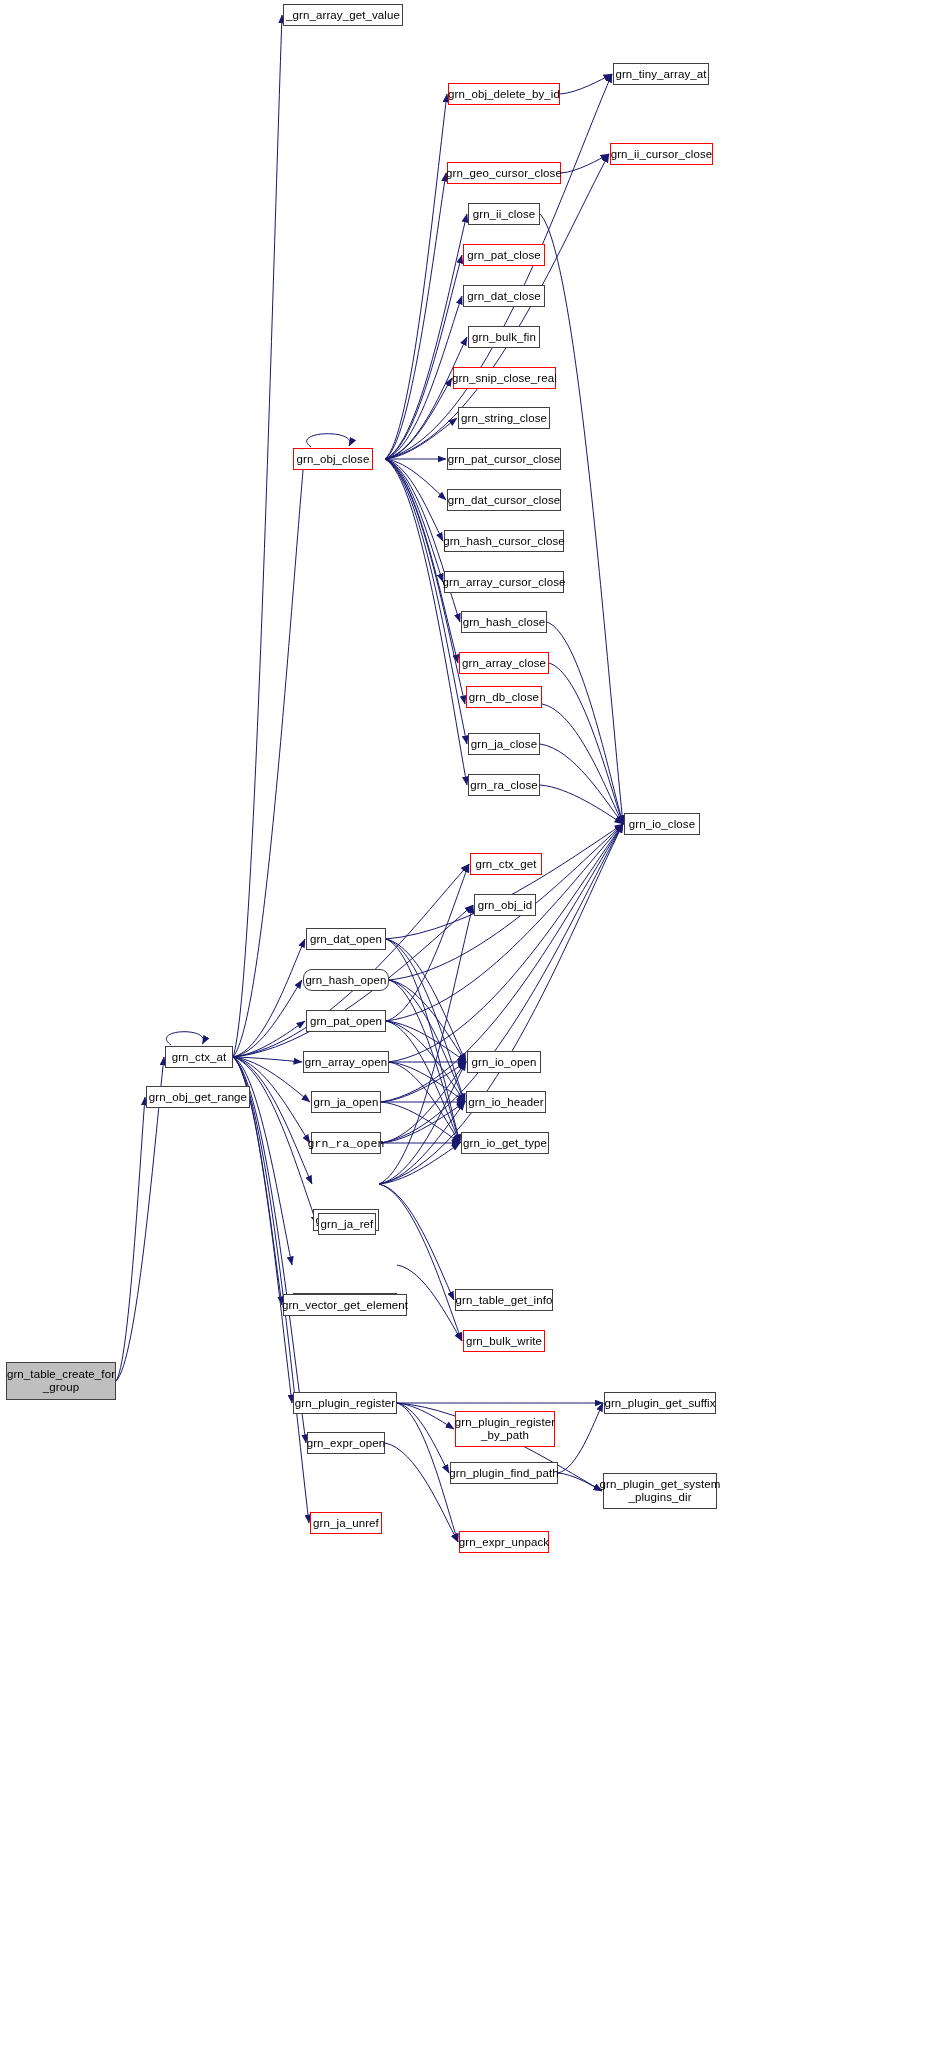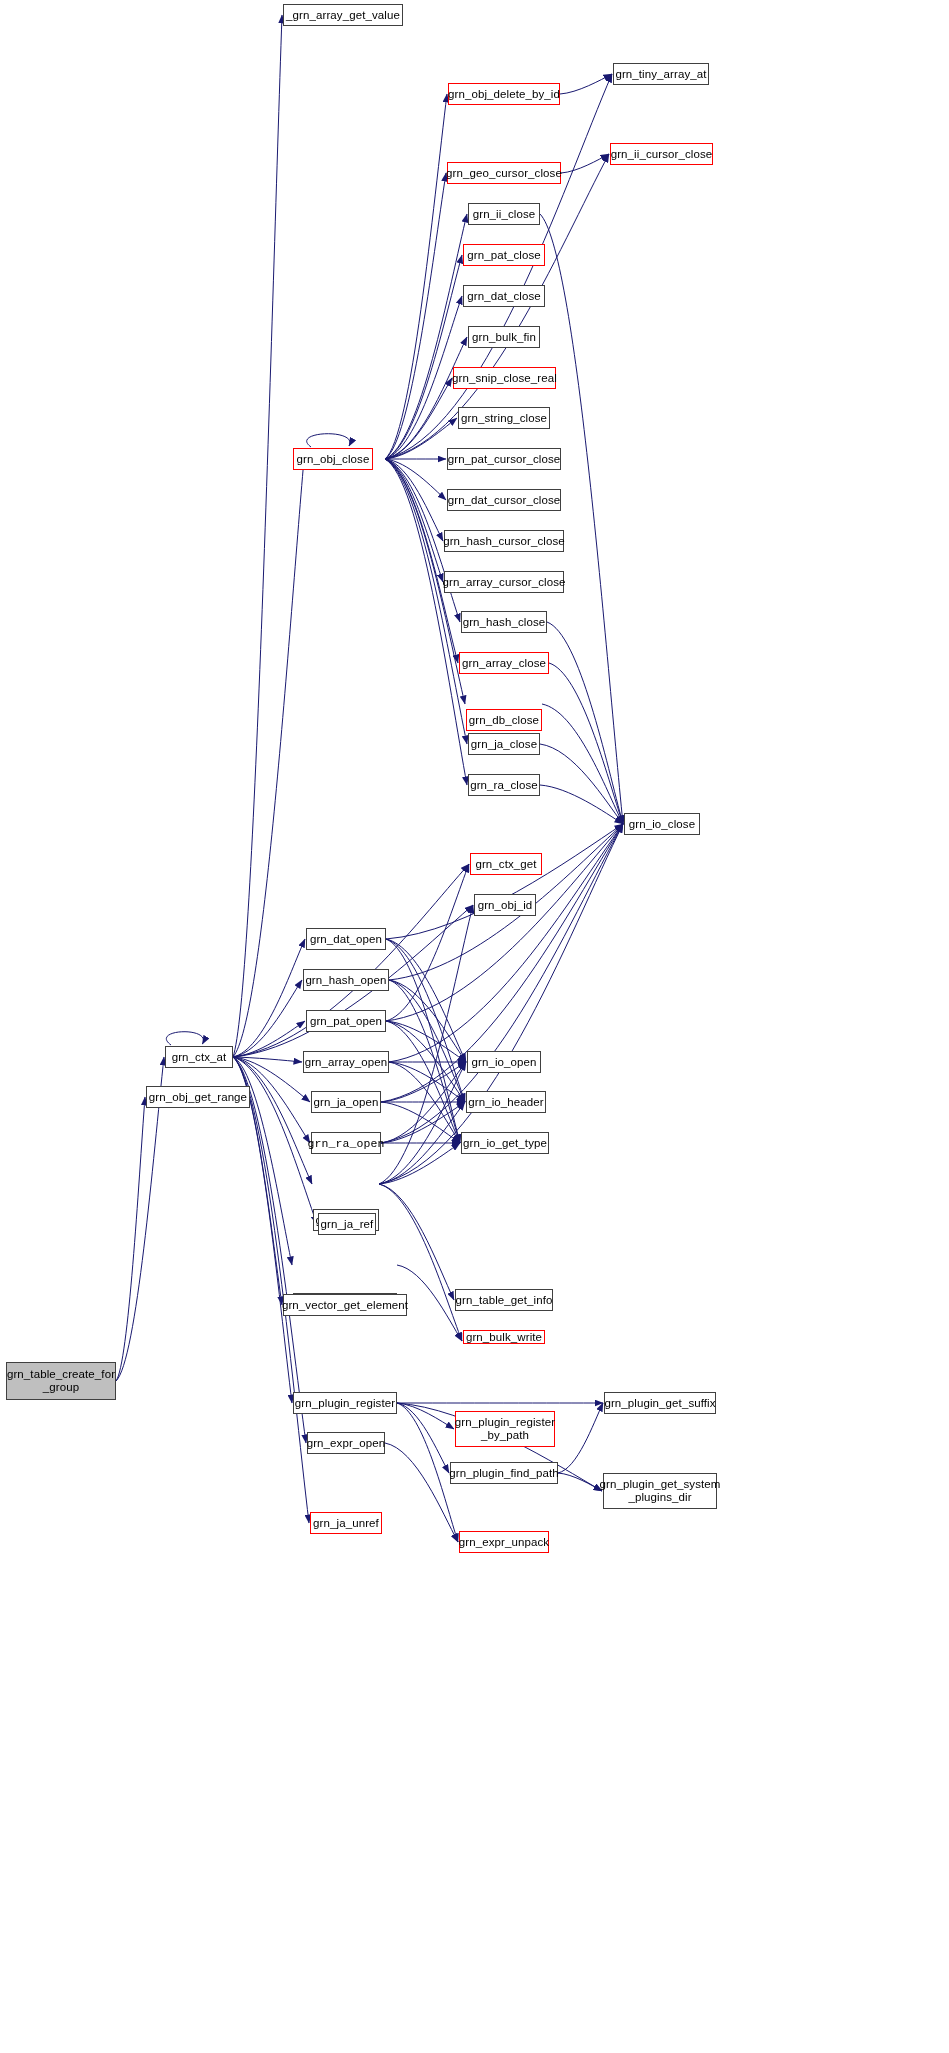--- a/index.html
+++ b/index.html
@@ -170,41 +170,41 @@
       <div class="node" style="left: 463px; top: 285px; width: 82px; height: 22px;"><span>grn_dat_close</span></div>
       <div class="node" style="left: 468px; top: 326px; width: 72px; height: 22px;"><span>grn_bulk_fin</span></div>
       <div class="node red" style="left: 453px; top: 367px; width: 103px; height: 22px;"><span>grn_snip_close_real</span></div>
       <div class="node" style="left: 458px; top: 407px; width: 92px; height: 22px;"><span>grn_string_close</span></div>
       <div class="node" style="left: 447px; top: 448px; width: 114px; height: 22px;"><span>grn_pat_cursor_close</span></div>
       <div class="node" style="left: 447px; top: 489px; width: 114px; height: 22px;"><span>grn_dat_cursor_close</span></div>
       <div class="node" style="left: 444px; top: 530px; width: 120px; height: 22px;"><span>grn_hash_cursor_close</span></div>
       <div class="node" style="left: 444px; top: 571px; width: 120px; height: 22px;"><span>grn_array_cursor_close</span></div>
       <div class="node" style="left: 461px; top: 611px; width: 86px; height: 22px;"><span>grn_hash_close</span></div>
       <div class="node red" style="left: 459px; top: 652px; width: 90px; height: 22px;"><span>grn_array_close</span></div>
-      <div class="node red" style="left: 466px; top: 709px; width: 76px; height: 22px;"><span>grn_db_close</span></div>
+      <div class="node red" style="left: 466px; top: 686px; width: 76px; height: 22px;"><span>grn_db_close</span></div>
       <div class="node" style="left: 468px; top: 733px; width: 72px; height: 22px;"><span>grn_ja_close</span></div>
       <div class="node" style="left: 468px; top: 774px; width: 72px; height: 22px;"><span>grn_ra_close</span></div>
       <div class="node" style="left: 624px; top: 813px; width: 76px; height: 22px;"><span>grn_io_close</span></div>
       <div class="node red" style="left: 470px; top: 853px; width: 72px; height: 22px;"><span>grn_ctx_get</span></div>
       <div class="node" style="left: 474px; top: 894px; width: 62px; height: 22px;"><span>grn_obj_id</span></div>
       <div class="node" style="left: 306px; top: 928px; width: 80px; height: 22px;"><span>grn_dat_open</span></div>
-      <div class="node" style="left: 303px; top: 969px; width: 86px; height: 22px;"><span>grn_hash_open</span></div>
+      <div class="node" style="left: 303px; top: 969px; width: 86px; height: 22px; border-radius: 9px;"><span>grn_hash_open</span></div>
       <div class="node" style="left: 306px; top: 1010px; width: 80px; height: 22px;"><span>grn_pat_open</span></div>
       <div class="node" style="left: 303px; top: 1051px; width: 86px; height: 22px;"><span>grn_array_open</span></div>
       <div class="node" style="left: 311px; top: 1091px; width: 70px; height: 22px;"><span>grn_ja_open</span></div>
       <div class="node" style="left: 311px; top: 1132px; width: 70px; height: 22px; font-family: Liberation Mono, monospace;"><span>grn_ra_open</span></div>
       <div class="node" style="left: 313px; top: 1173px; width: 66px; height: 22px; margin-top: 36px;"><span>grn_ii_open</span></div>
       <div class="node" style="left: 467px; top: 1051px; width: 74px; height: 22px;"><span>grn_io_open</span></div>
       <div class="node" style="left: 466px; top: 1091px; width: 80px; height: 22px;"><span>grn_io_header</span></div>
       <div class="node" style="left: 461px; top: 1132px; width: 88px; height: 22px;"><span>grn_io_get_type</span></div>
       <div class="node" style="left: 318px; top: 1213px; width: 58px; height: 22px;"><span>grn_ja_ref</span></div>
       <div class="node" style="left: 293px; top: 1254px; width: 104px; height: 20px; margin-top: 39px;"><span>grn_vector_decode</span></div>
       <div class="node" style="left: 283px; top: 1294px; width: 124px; height: 22px;"><span>grn_vector_get_element</span></div>
       <div class="node" style="left: 455px; top: 1289px; width: 98px; height: 22px;"><span>grn_table_get_info</span></div>
-      <div class="node red" style="left: 463px; top: 1330px; width: 82px; height: 14px; text-align: right;"><span>grn_bulk_write</span></div>
+      <div class="node red" style="left: 463px; top: 1330px; width: 82px; height: 22px; text-align: right;"><span>grn_bulk_write</span></div>
       <div class="node" style="left: 293px; top: 1392px; width: 104px; height: 22px;"><span>grn_plugin_register</span></div>
       <div class="node red" style="left: 455px; top: 1411px; width: 100px; height: 36px;"><span>grn_plugin_register
 _by_path</span></div>
       <div class="node" style="left: 604px; top: 1392px; width: 112px; height: 22px;"><span>grn_plugin_get_suffix</span></div>
       <div class="node" style="left: 307px; top: 1432px; width: 78px; height: 22px;"><span>grn_expr_open</span></div>
       <div class="node" style="left: 450px; top: 1462px; width: 108px; height: 22px;"><span>grn_plugin_find_path</span></div>
       <div class="node" style="left: 603px; top: 1473px; width: 114px; height: 36px;"><span>grn_plugin_get_system
 _plugins_dir</span></div>
       <div class="node red" style="left: 310px; top: 1512px; width: 72px; height: 22px;"><span>grn_ja_unref</span></div>
       <div class="node red" style="left: 459px; top: 1531px; width: 90px; height: 22px;"><span>grn_expr_unpack</span></div>

